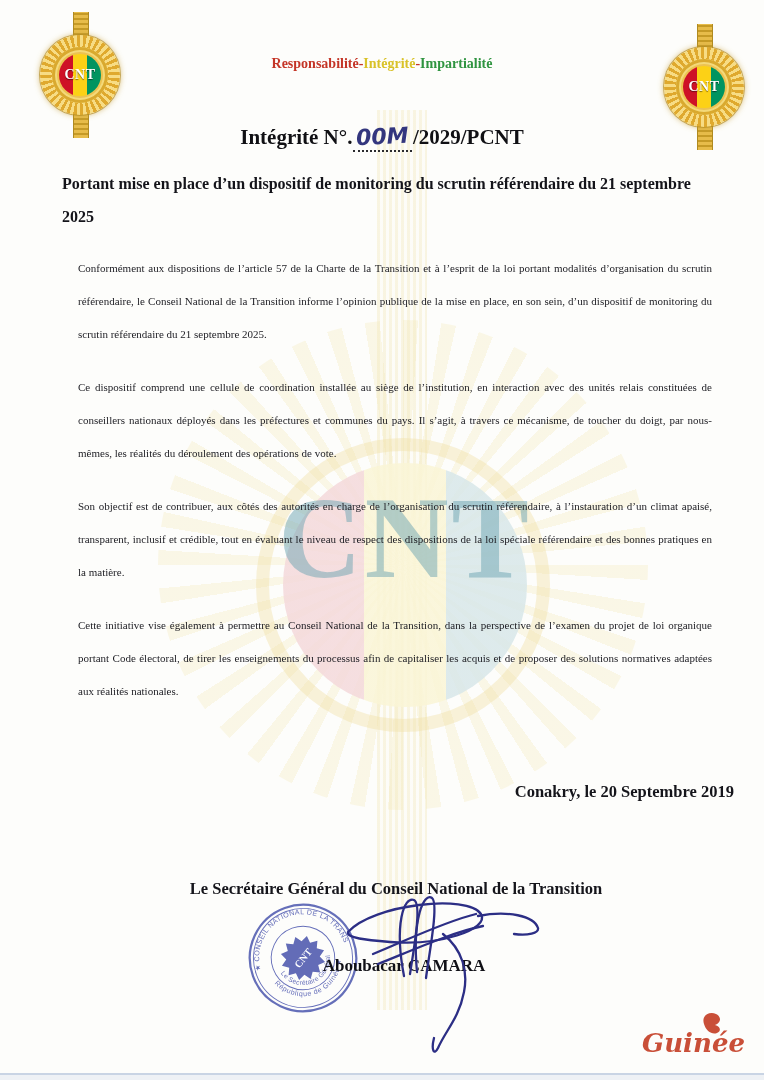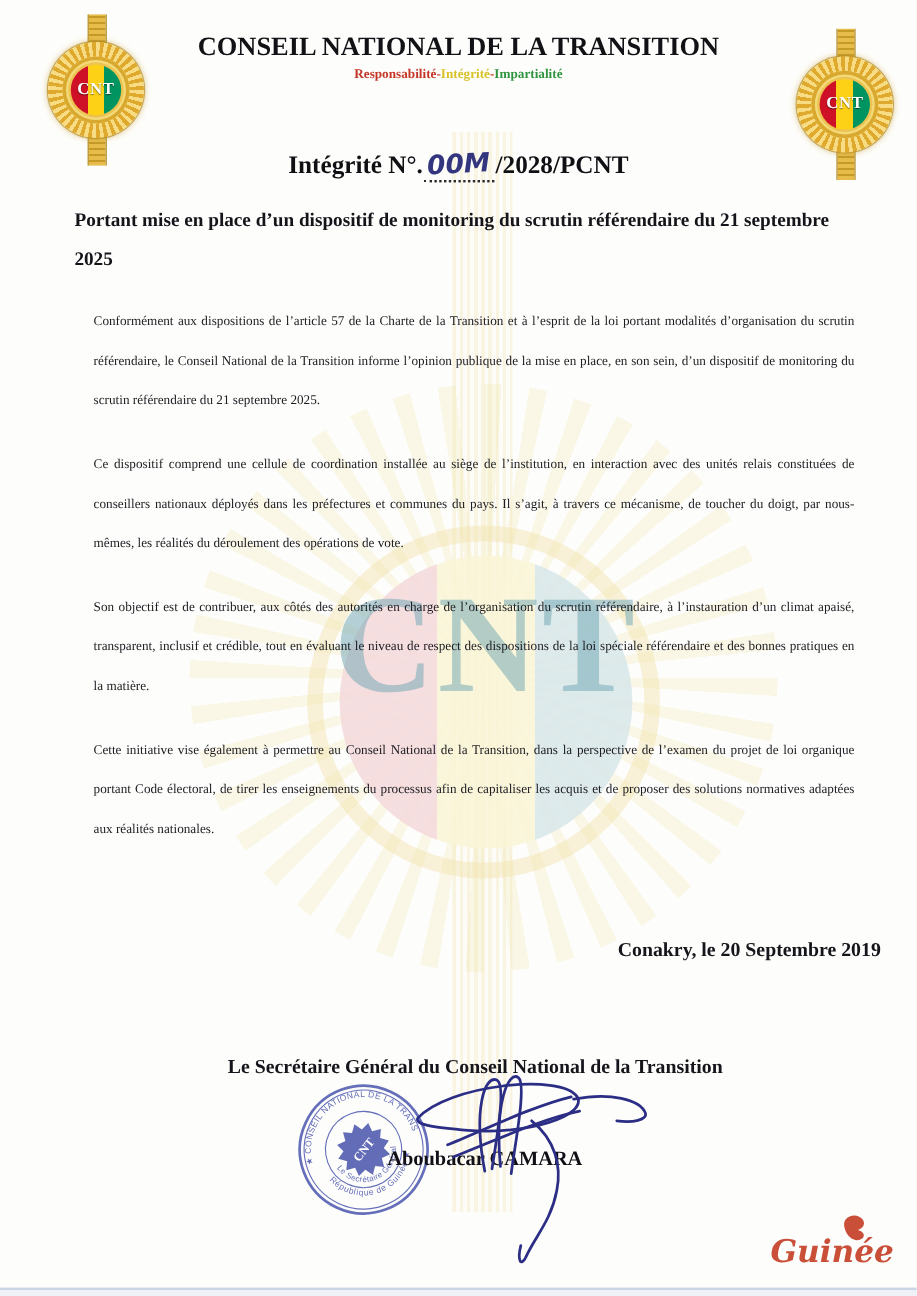--- a/index.html
+++ b/index.html
@@ -22,21 +22,21 @@
     background:linear-gradient(90deg,#f4d9db 0 33.4%, #faf5d6 33.4% 66.7%, #d8e7e9 66.7% 100%);
     opacity:.85; }
   .wm-text { position:absolute; left:270px; top:478px; width:270px; text-align:center;
     font-weight:bold; font-size:116px; letter-spacing:3px; line-height:120px;
     color:rgba(108,163,178,.50); }
   
   .layer { position:absolute; inset:0; z-index:2; }
   .header-title { position:absolute; top:26px; left:0; right:0; text-align:center;
     font-size:22px; font-weight:bold; color:#121216; }
   .motto { position:absolute; top:56px; left:0; right:0; text-align:center;
-    font-size:11px; font-weight:bold; }
+    font-size:14px; font-weight:bold; }
   .motto .red { color:#c43527; } .motto .yellow { color:#d9c228; } .motto .green { color:#2f9440; }
   
   .emblem { position:absolute; width:104px; height:126px; }
   .emblem-left { left:28px; top:12px; }
   .emblem-right { left:652px; top:24px; }
   .emblem .ribbon { position:absolute; left:45px; top:0; width:14px; height:126px;
     background:repeating-linear-gradient(0deg,#e7bc4a 0 3px,#c59a26 3px 5px);
     border-left:1px solid #b08a20; border-right:1px solid #b08a20; }
   .emblem .burst { position:absolute; left:12px; top:23px; width:80px; height:80px; border-radius:50%;
     background:repeating-conic-gradient(#f7dc84 0 5deg,#dfa92e 5deg 10deg);
@@ -98,24 +98,23 @@
 
     <div class="emblem emblem-right">
       <div class="ribbon"></div>
       <div class="burst"></div>
       <div class="ring"></div>
       <div class="disc">
         <span>CNT</span>
       </div>
     </div>
 
-    <div class="header-title">CONSEIL NATIONAL DE LA TRANSITION</div>
     <div class="motto"><span class="red">Responsabilité</span><span class="red">-</span><span class="yellow">Intégrité</span><span class="red">-</span><span class="green">Impartialité</span></div>
 
-    <div class="comm-line"><span>Intégrité N°.</span><span class="comm-number"><span>00M</span></span><span>/2028/PCNT</span></div>
+    <div class="comm-line"><span>Intégrité N°.</span><span class="comm-number"><span>00M</span></span><span>/2029/PCNT</span></div>
     <div class="comm-subject">Portant mise en place d’un dispositif de monitoring du scrutin référendaire du 21 septembre 2025</div>
 
     <div class="body-text">
       <p>Conformément aux dispositions de l’article 57 de la Charte de la Transition et à l’esprit de la loi portant modalités d’organisation du scrutin référendaire, le Conseil National de la Transition informe l’opinion publique de la mise en place, en son sein, d’un dispositif de monitoring du scrutin référendaire du 21 septembre 2025.</p>
       <p>Ce dispositif comprend une cellule de coordination installée au siège de l’institution, en interaction avec des unités relais constituées de conseillers nationaux déployés dans les préfectures et communes du pays. Il s’agit, à travers ce mécanisme, de toucher du doigt, par nous-mêmes, les réalités du déroulement des opérations de vote.</p>
       <p>Son objectif est de contribuer, aux côtés des autorités en charge de l’organisation du scrutin référendaire, à l’instauration d’un climat apaisé, transparent, inclusif et crédible, tout en évaluant le niveau de respect des dispositions de la loi spéciale référendaire et des bonnes pratiques en la matière.</p>
       <p>Cette initiative vise également à permettre au Conseil National de la Transition, dans la perspective de l’examen du projet de loi organique portant Code électoral, de tirer les enseignements du processus afin de capitaliser les acquis et de proposer des solutions normatives adaptées aux réalités nationales.</p>
     </div>
 
     <div class="dateline">Conakry, le 20 Septembre 2019</div>

